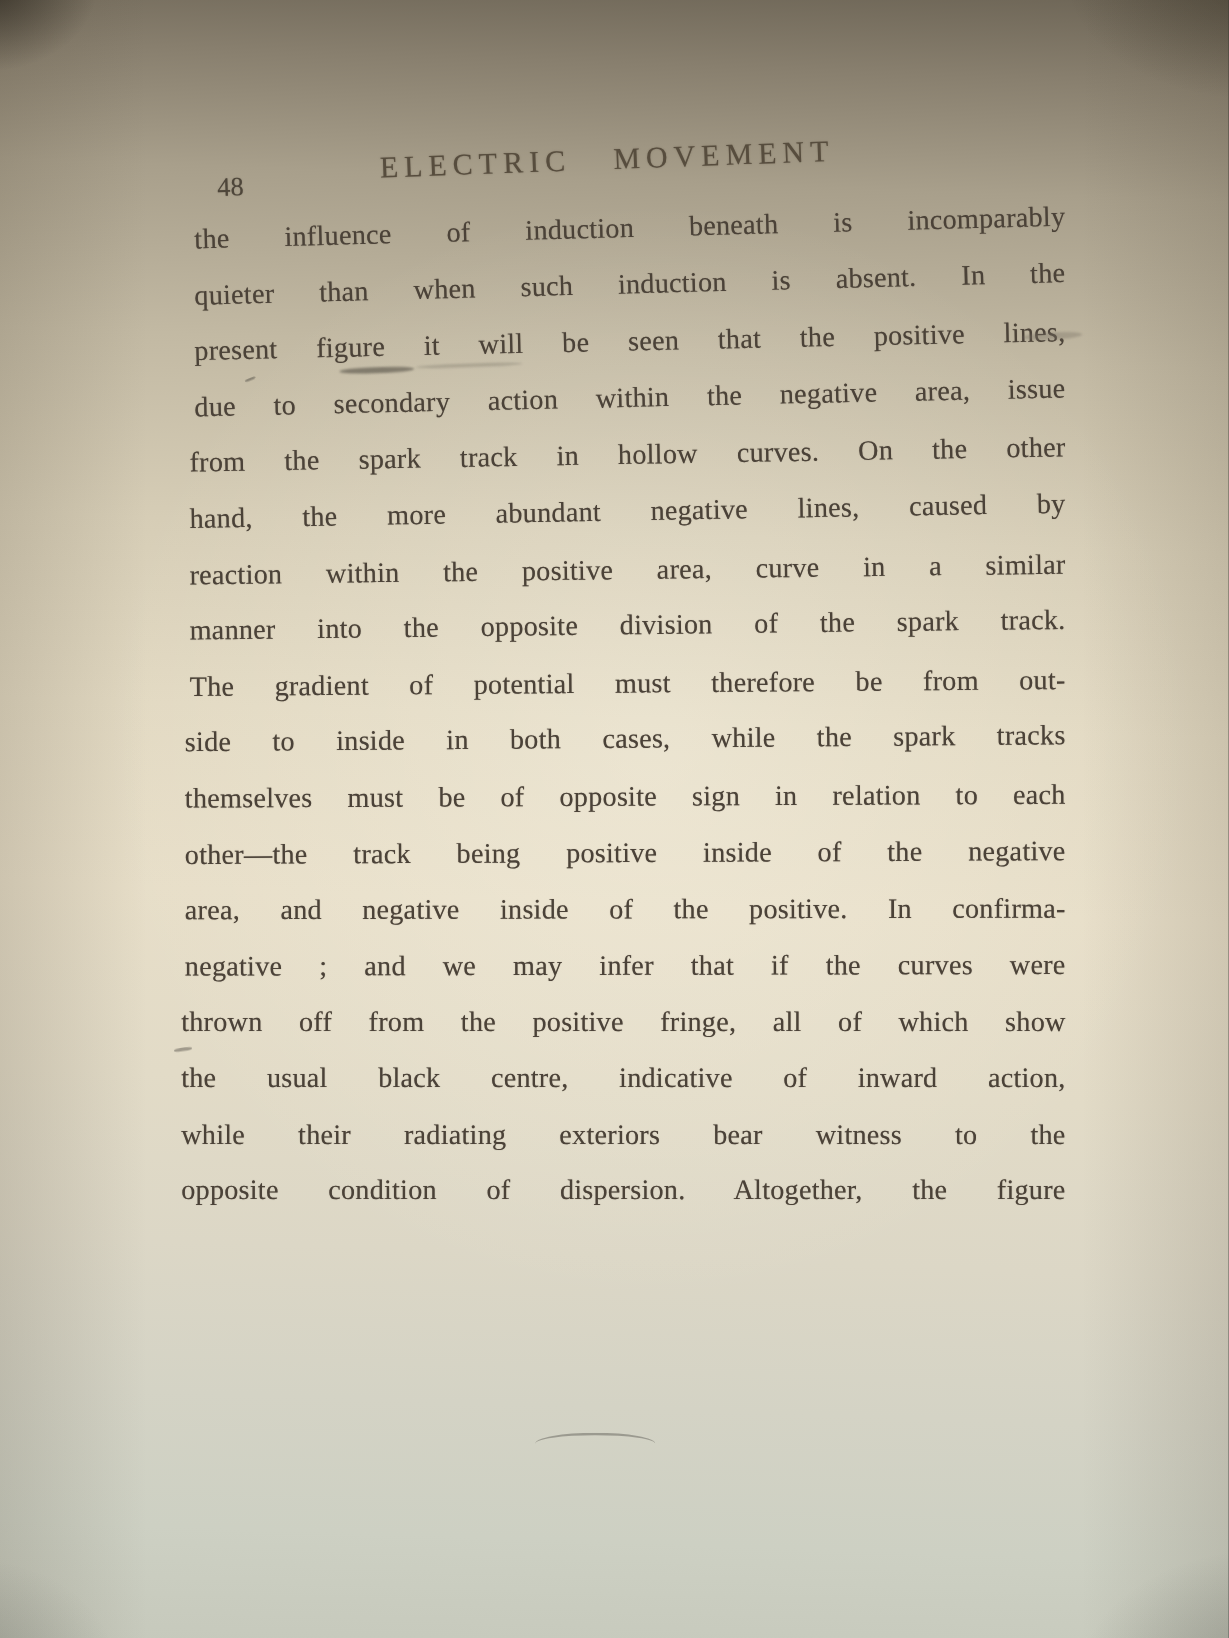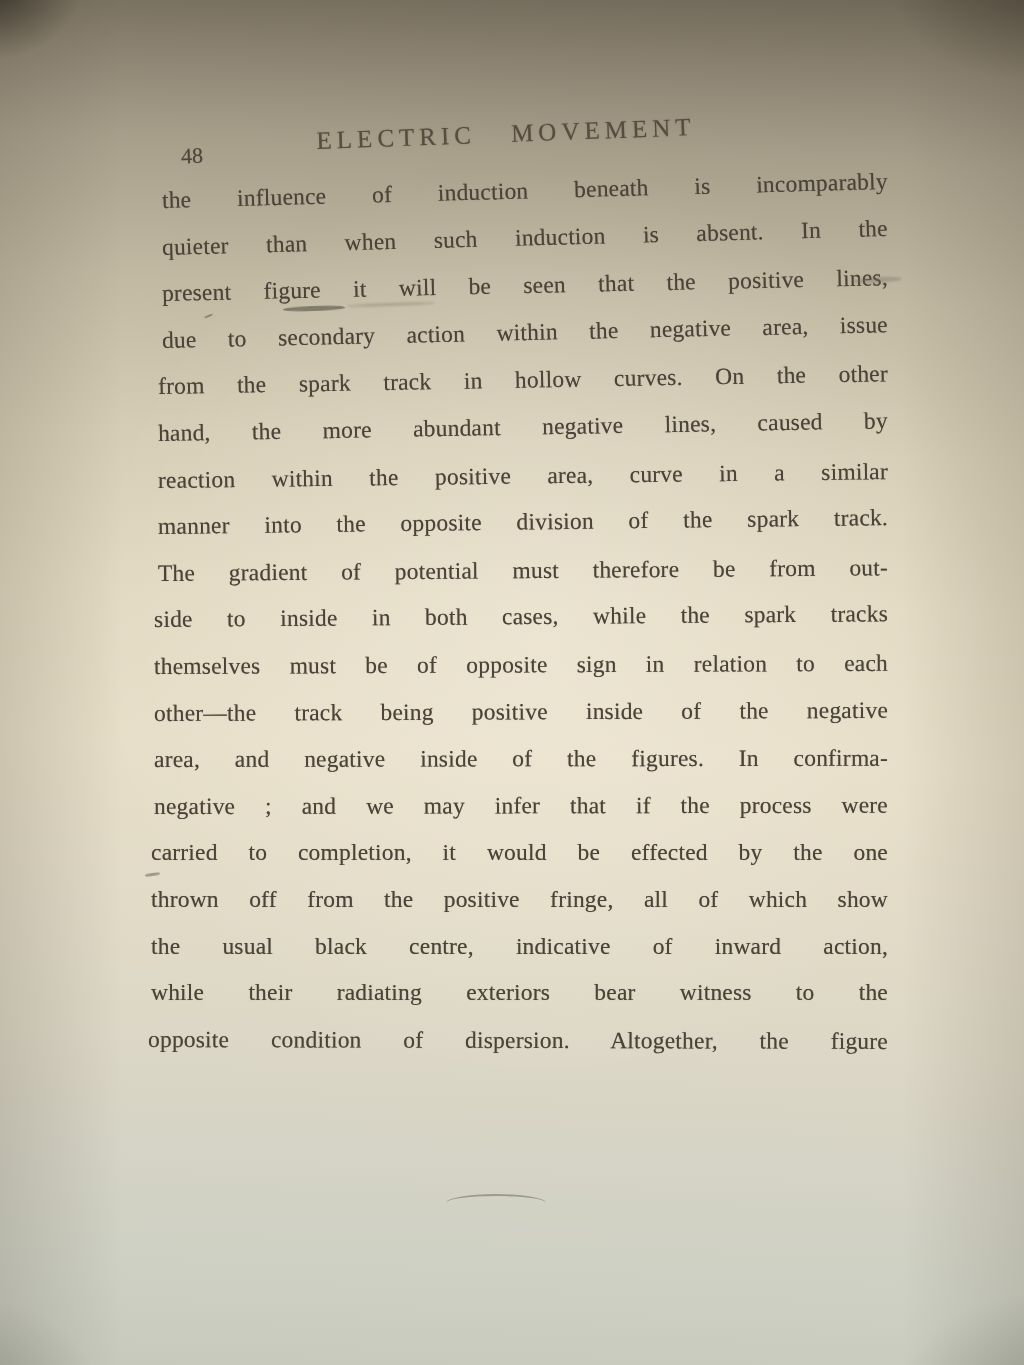--- a/index.html
+++ b/index.html
@@ -113,23 +113,22 @@
     <div class="line">present figure it will be seen that the positive lines,</div>
     <div class="line">due to secondary action within the negative area, issue</div>
     <div class="line">from the spark track in hollow curves. On the other</div>
     <div class="line">hand, the more abundant negative lines, caused by</div>
     <div class="line">reaction within the positive area, curve in a similar</div>
     <div class="line">manner into the opposite division of the spark track.</div>
     <div class="line">The gradient of potential must therefore be from out-</div>
     <div class="line">side to inside in both cases, while the spark tracks</div>
     <div class="line">themselves must be of opposite sign in relation to each</div>
     <div class="line">other—the track being positive inside of the negative</div>
-    <div class="line">area, and negative inside of the figures. In confirma-</div>
-    <div class="line">negative ; and we may infer that if the process were</div>
-    <div class="line">carried to completion, it would be effected by the one</div>
+    <div class="line">area, and negative inside of the positive. In confirma-</div>
+    <div class="line">negative ; and we may infer that if the curves were</div>
     <div class="line">thrown off from the positive fringe, all of which show</div>
     <div class="line">the usual black centre, indicative of inward action,</div>
     <div class="line">while their radiating exteriors bear witness to the</div>
     <div class="line">opposite condition of dispersion. Altogether, the figure</div>
   </div>
 
   <div class="mark mark-figure-underline"></div>
   <div class="mark mark-figure-tail"></div>
   <div class="mark mark-lines-smudge"></div>
   <div class="mark mark-due-tick"></div>

